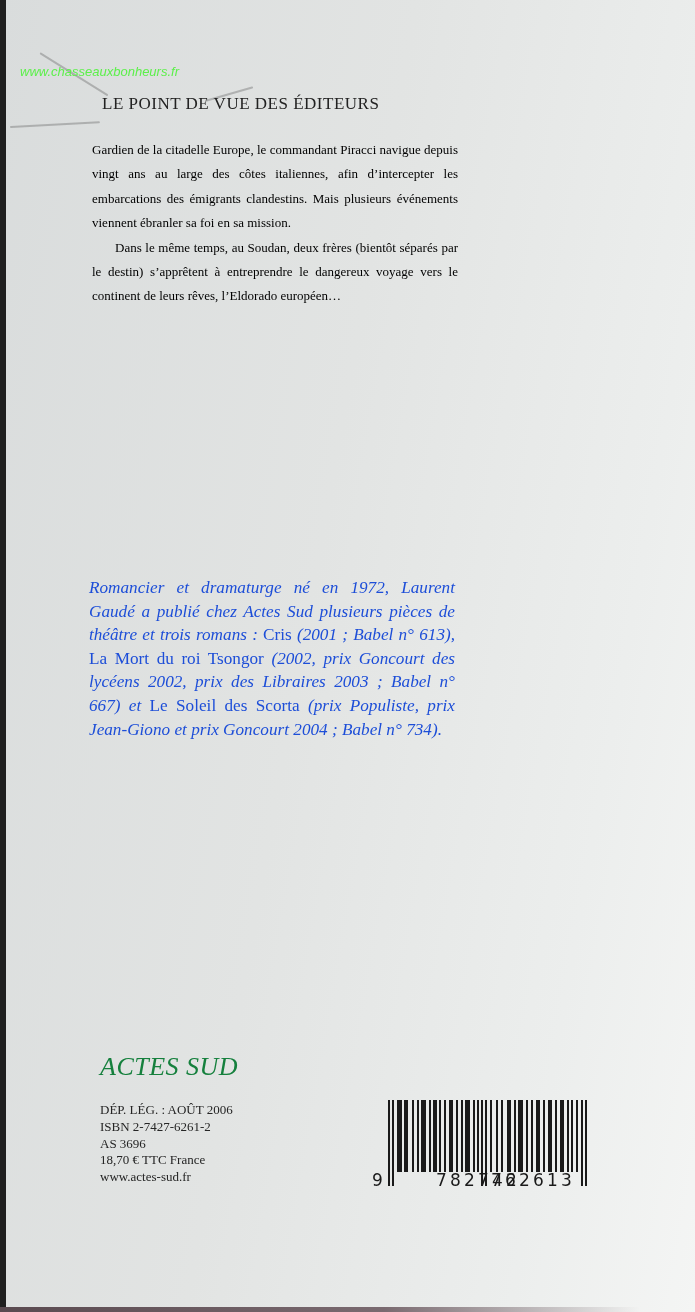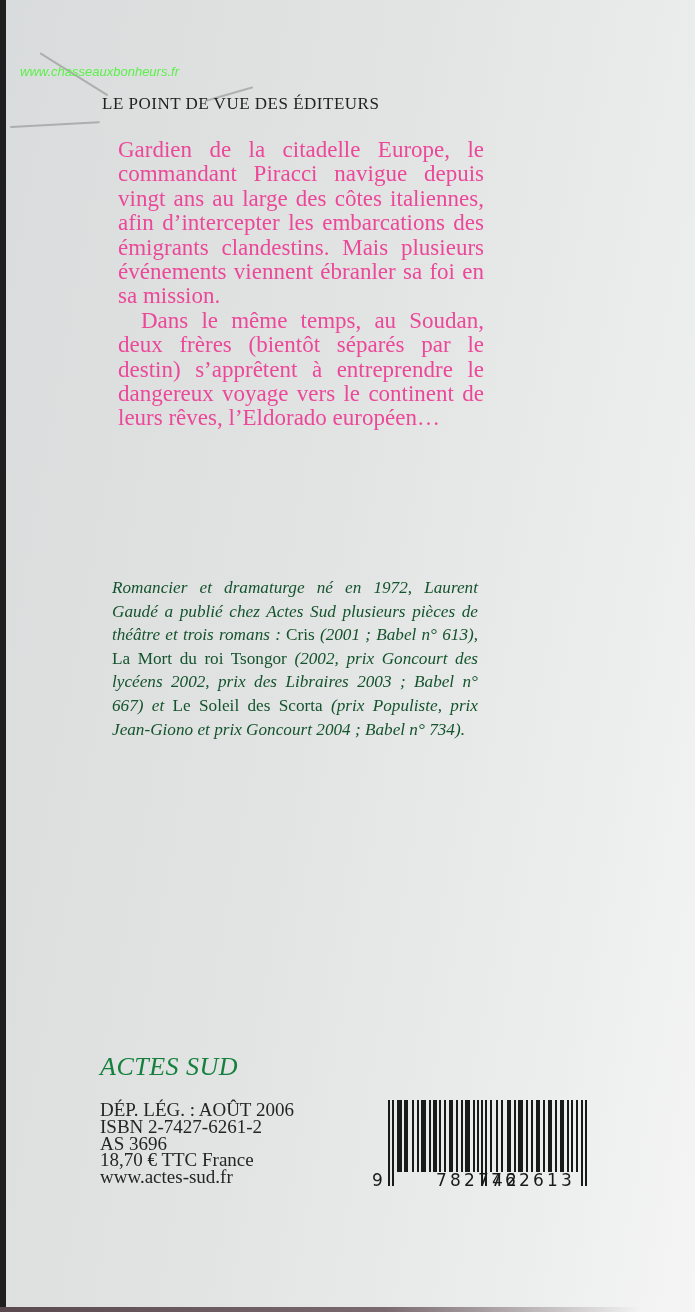--- a/index.html
+++ b/index.html
@@ -15,39 +15,39 @@
   .scuff { position: absolute; height: 2px; background: rgba(90,90,90,0.35); transform-origin: left center; border-radius: 2px; }
   .watermark {
     position: absolute; left: 20px; top: 64px;
     font-family: "Liberation Sans", sans-serif; font-size: 13px; color: #5cf04a; font-style: italic;
   }
   .heading {
     position: absolute; left: 102px; top: 94px;
     font-family: "Liberation Serif", serif; font-size: 17px; letter-spacing: 0.5px; color: #222;
   }
   .blurb {
-    position: absolute; left: 118px; top: 138px; width: 366px;
-    font-family: "Liberation Serif", serif; font-size: 23px; line-height: 24.4px;
-    text-align: justify; color: #ec4899;
+    position: absolute; left: 92px; top: 138px; width: 366px;
+    font-family: "Liberation Serif", serif; font-size: 13px; line-height: 24.4px;
+    text-align: justify; color: #000000;
   }
   .blurb p { margin: 0; }
   .blurb p + p { text-indent: 23px; }
   .bio {
-    position: absolute; left: 112px; top: 576px; width: 366px;
+    position: absolute; left: 89px; top: 576px; width: 366px;
     font-family: "Liberation Serif", serif; font-size: 17.2px; line-height: 23.6px;
-    text-align: justify; color: #14532d;
+    text-align: justify; color: #1d4ed8;
   }
   .bio .it { font-style: italic; }
   .publisher {
     position: absolute; left: 100px; top: 1052px;
     font-family: "Liberation Serif", serif; font-style: italic; font-size: 26px; color: #15803d; letter-spacing: 0.5px;
   }
   .imprint {
     position: absolute; left: 100px; top: 1102px;
-    font-family: "Liberation Serif", serif; font-size: 19px; line-height: 16.8px; color: #252525;
+    font-family: "Liberation Serif", serif; font-size: 13px; line-height: 16.8px; color: #252525;
   }
   .imprint div { white-space: nowrap; }
   .barcode { position: absolute; left: 370px; top: 1100px; width: 230px; height: 92px; }
   .barcode svg { position: absolute; left: 0; top: 0; }
   .bc-digit {
     position: absolute; font-family: "DejaVu Sans", sans-serif; font-size: 17px; color: #1a1a1a; top: 70px;
   }
 </style>
 </head>
 <body>

